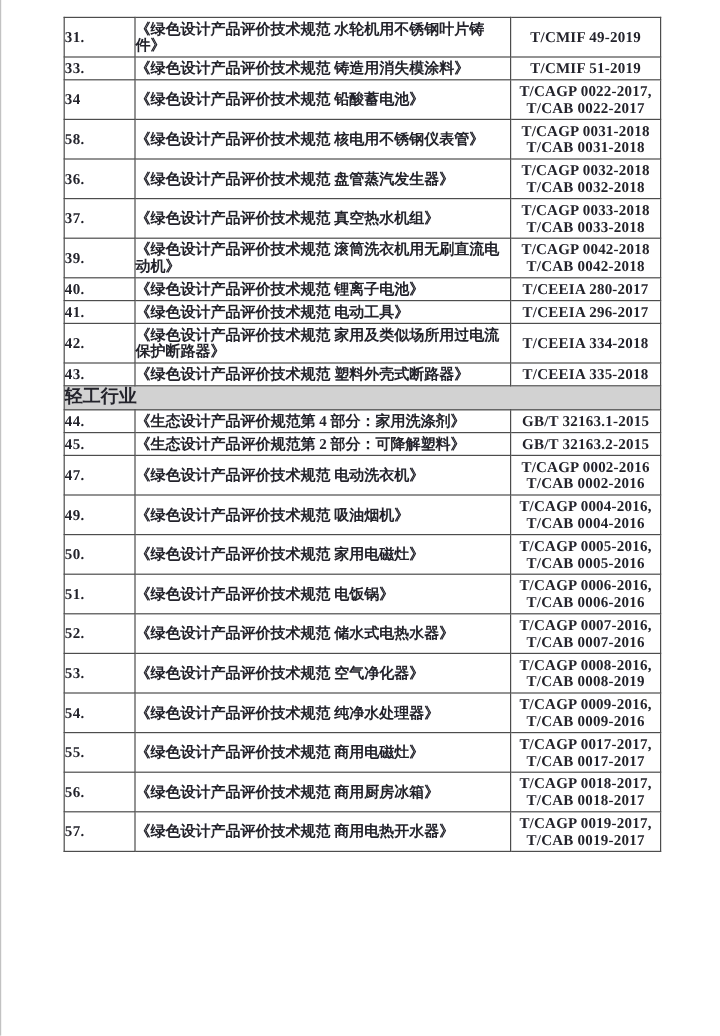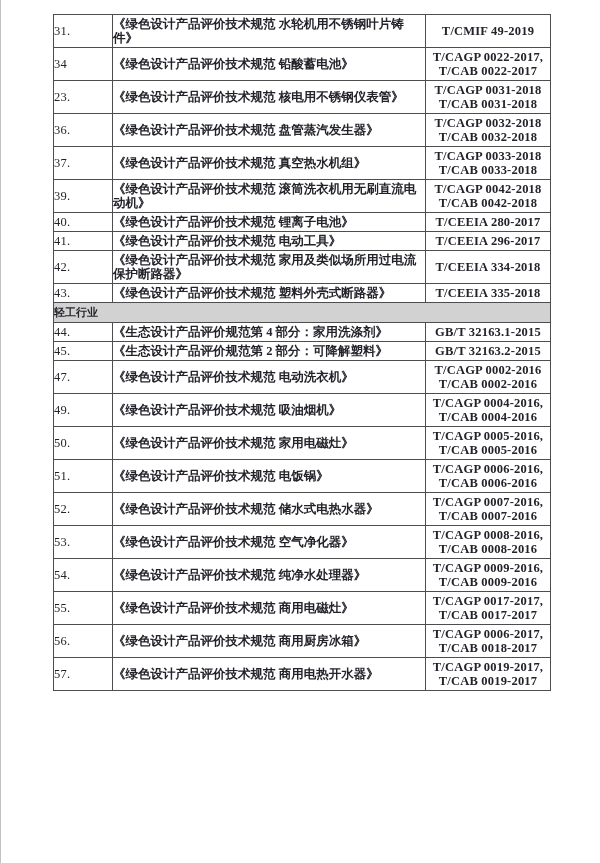--- a/index.html
+++ b/index.html
@@ -33,42 +33,42 @@
   table.doc-table td {
     border: 1px solid #4d4d4d;
     vertical-align: middle;
     color: #23232b;
     padding: 2px 0;
   }
   td.no-cell {
     padding-left: 10px;
     font-size: 12.5px;
     line-height: 14px;
-    font-weight: 400;
+    font-weight: 700;
     letter-spacing: 0.3px;
   }
   td.name-cell {
     padding-left: 8px;
     padding-right: 4px;
     font-size: 12.5px;
     line-height: 14px;
     font-weight: 600;
   }
   td.std-cell {
     padding-left: 7px;
     padding-right: 2px;
     font-size: 12.5px;
     line-height: 14px;
     font-weight: 600;
     letter-spacing: 0.2px;
     text-align: center;
   }
   td.section-cell {
     background: #d2d2d2;
-    font-size: 11px;
+    font-size: 15px;
     line-height: 15px;
     font-weight: 700;
     padding-left: 8px;
   }
 </style>
 </head>
 <body>
 
 <div class="edge-line"></div>
 
@@ -80,29 +80,36 @@
   </colgroup>
   <tbody>
       <tr>
         <td class="no-cell">31.</td>
         <td class="name-cell">《绿色设计产品评价技术规范 水轮机用不锈钢叶片铸件》</td>
         <td class="std-cell">
           <div>T/CMIF 49-2019</div>
         </td>
       </tr>
       <tr>
+        <td class="no-cell">33.</td>
+        <td class="name-cell">《绿色设计产品评价技术规范 铸造用消失模涂料》</td>
+        <td class="std-cell">
+          <div>T/CMIF 51-2019</div>
+        </td>
+      </tr>
+      <tr>
         <td class="no-cell">34</td>
         <td class="name-cell">《绿色设计产品评价技术规范 铅酸蓄电池》</td>
         <td class="std-cell">
           <div>T/CAGP 0022-2017,</div>
           <div>T/CAB 0022-2017</div>
         </td>
       </tr>
       <tr>
-        <td class="no-cell">23.</td>
+        <td class="no-cell">58.</td>
         <td class="name-cell">《绿色设计产品评价技术规范 核电用不锈钢仪表管》</td>
         <td class="std-cell">
           <div>T/CAGP 0031-2018</div>
           <div>T/CAB 0031-2018</div>
         </td>
       </tr>
       <tr>
         <td class="no-cell">36.</td>
         <td class="name-cell">《绿色设计产品评价技术规范 盘管蒸汽发生器》</td>
         <td class="std-cell">
@@ -209,21 +216,21 @@
         <td class="std-cell">
           <div>T/CAGP 0007-2016,</div>
           <div>T/CAB 0007-2016</div>
         </td>
       </tr>
       <tr>
         <td class="no-cell">53.</td>
         <td class="name-cell">《绿色设计产品评价技术规范 空气净化器》</td>
         <td class="std-cell">
           <div>T/CAGP 0008-2016,</div>
-          <div>T/CAB 0008-2016</div>
+          <div>T/CAB 0008-2019</div>
         </td>
       </tr>
       <tr>
         <td class="no-cell">54.</td>
         <td class="name-cell">《绿色设计产品评价技术规范 纯净水处理器》</td>
         <td class="std-cell">
           <div>T/CAGP 0009-2016,</div>
           <div>T/CAB 0009-2016</div>
         </td>
       </tr>
@@ -232,21 +239,21 @@
         <td class="name-cell">《绿色设计产品评价技术规范 商用电磁灶》</td>
         <td class="std-cell">
           <div>T/CAGP 0017-2017,</div>
           <div>T/CAB 0017-2017</div>
         </td>
       </tr>
       <tr>
         <td class="no-cell">56.</td>
         <td class="name-cell">《绿色设计产品评价技术规范 商用厨房冰箱》</td>
         <td class="std-cell">
-          <div>T/CAGP 0006-2017,</div>
+          <div>T/CAGP 0018-2017,</div>
           <div>T/CAB 0018-2017</div>
         </td>
       </tr>
       <tr>
         <td class="no-cell">57.</td>
         <td class="name-cell">《绿色设计产品评价技术规范 商用电热开水器》</td>
         <td class="std-cell">
           <div>T/CAGP 0019-2017,</div>
           <div>T/CAB 0019-2017</div>
         </td>

